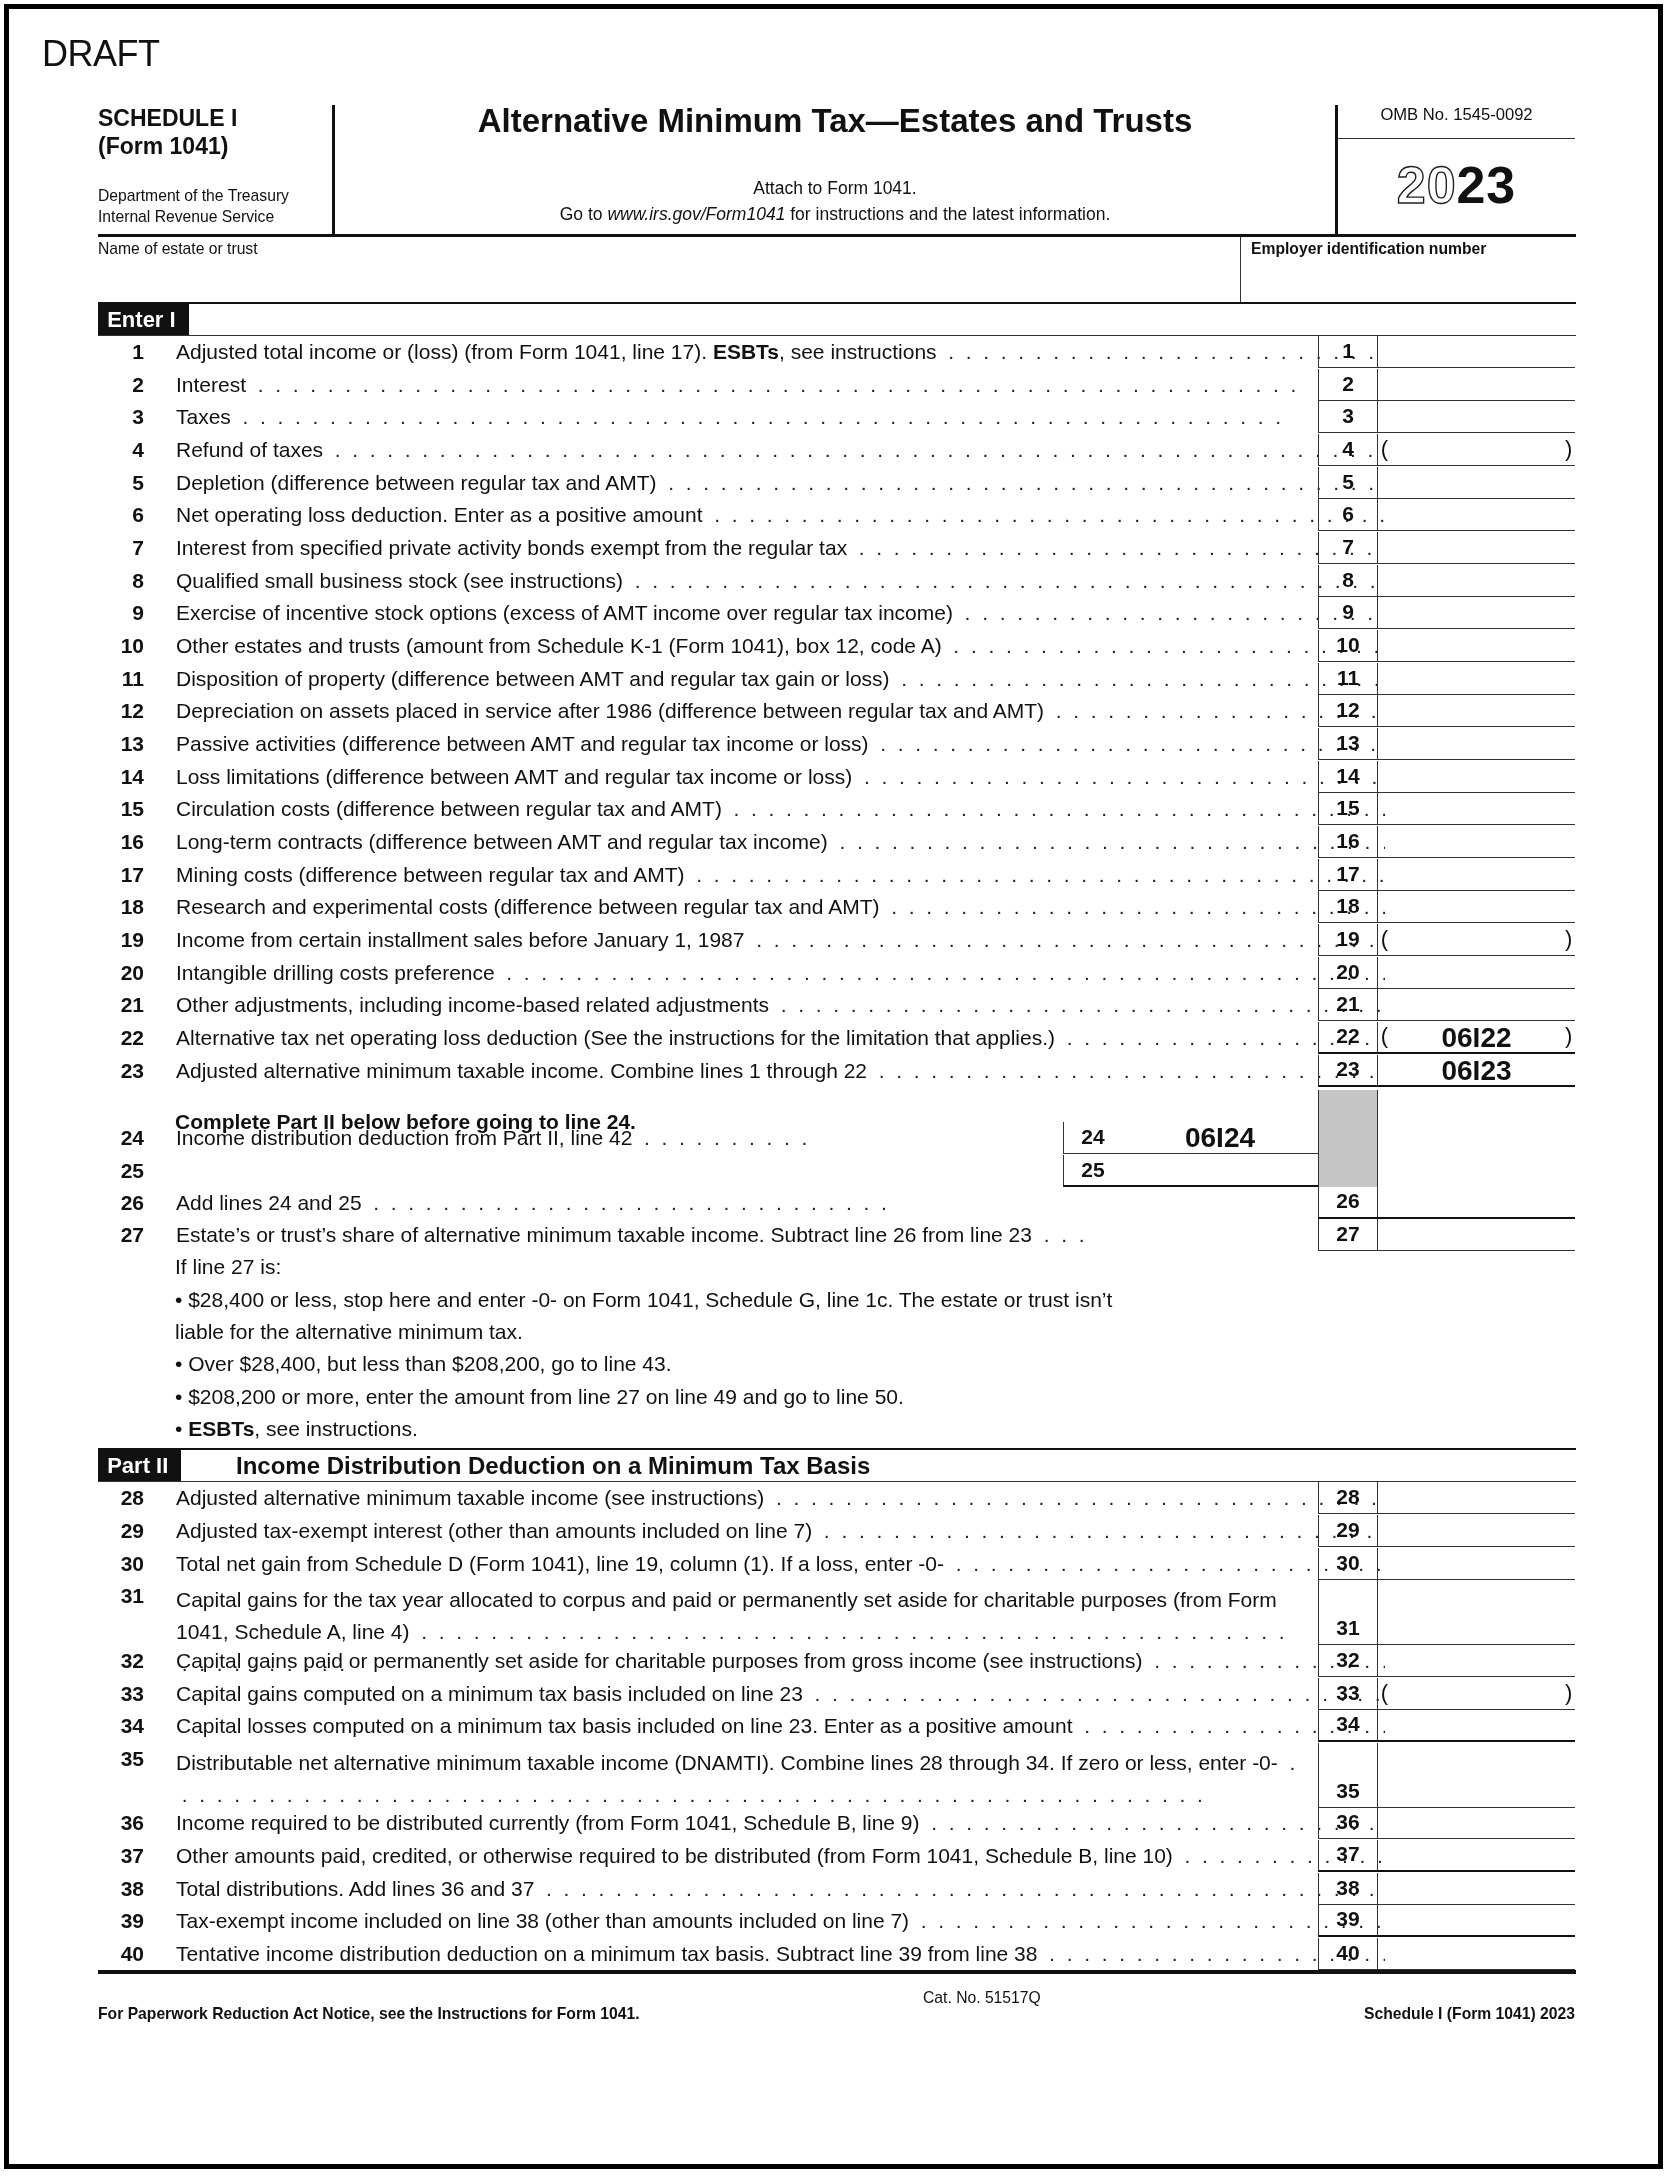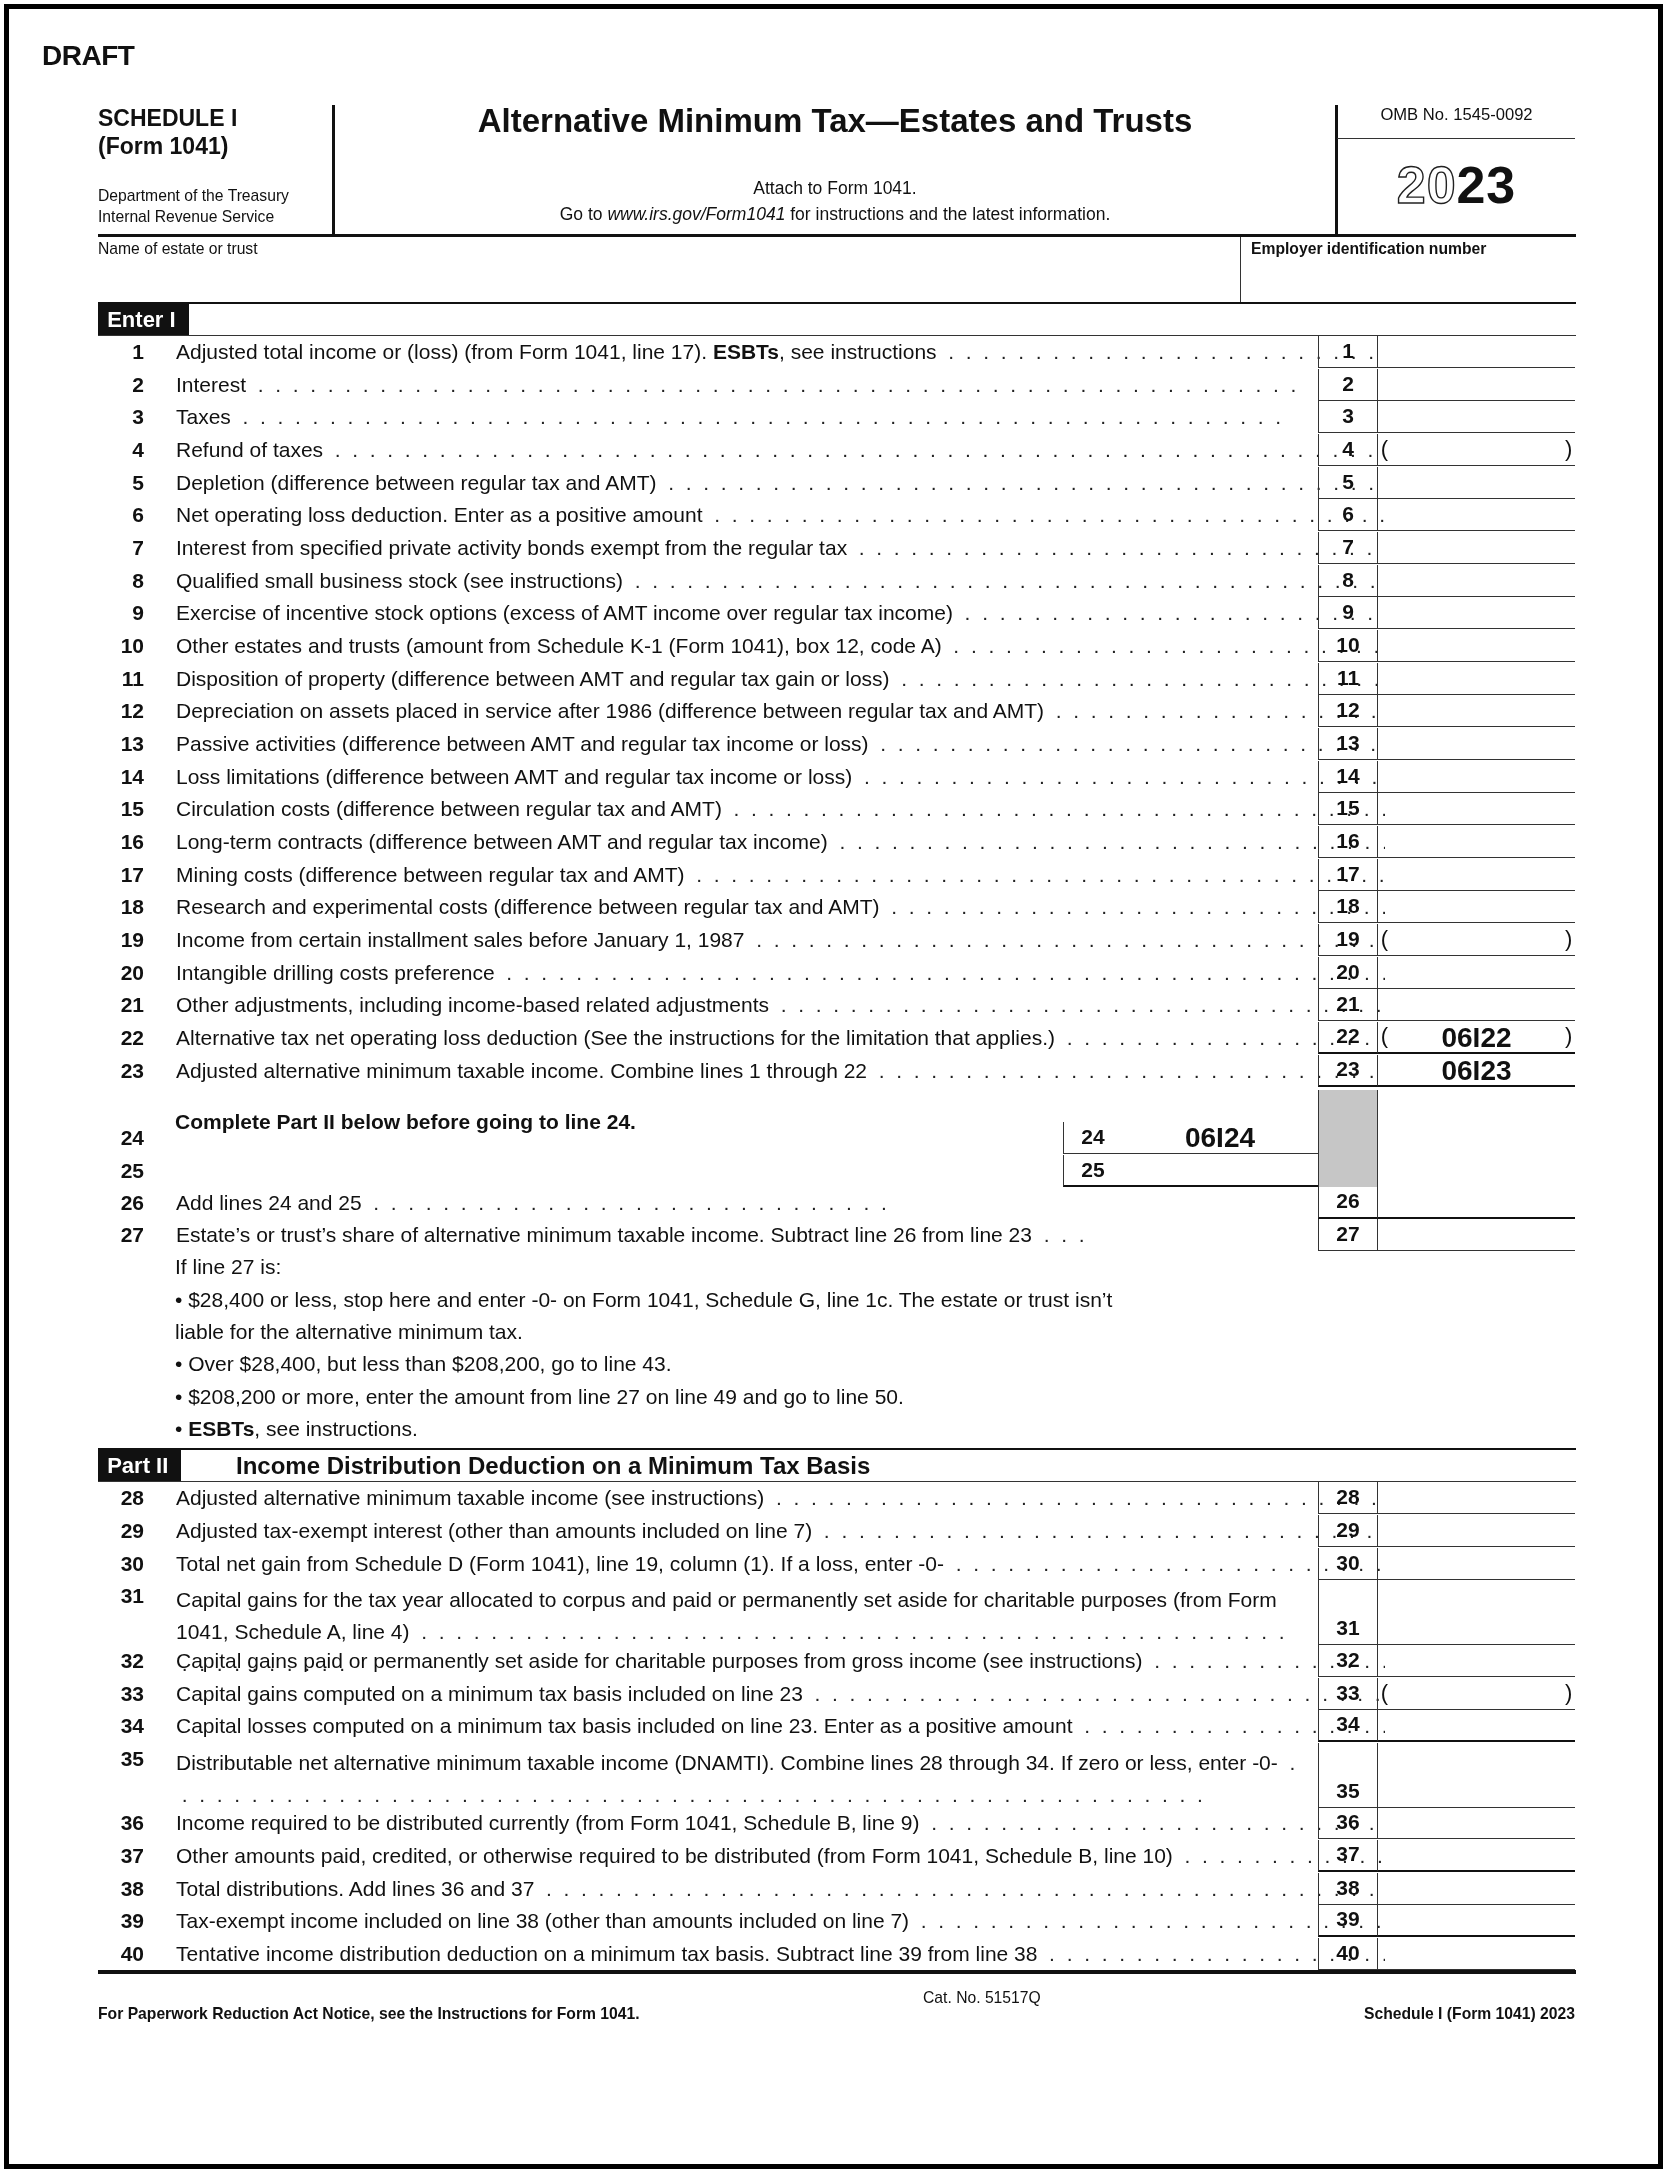--- a/index.html
+++ b/index.html
@@ -1,21 +1,21 @@
 <!DOCTYPE html>
 <html style="font-size:14.8px"><head>
 <meta charset="utf-8">
 <style>
   html, body { margin:0; padding:0; background:#fff; }
   body { width:1673px; height:2182px; position:relative; overflow:hidden;
          font-family:"Liberation Sans", sans-serif; color:#111; }
   .frame { position:absolute; left:3.7px; top:3.7px; width:1659px; height:2165px;
            border:5.5px solid #000; box-sizing:border-box; }
   .abs { position:absolute; }
-  .draft { left:42px; top:40px; font-size:28px; font-weight:bold; letter-spacing:-0.5px; }
+  .draft { left:42px; top:33px; font-size:36px; font-weight:normal; letter-spacing:-0.5px; }
   .sched { left:98px; top:104px; font-size:23px; font-weight:bold; line-height:28px; }
   .dept { left:98px; top:185px; font-size:15.7px; line-height:21px; }
   .vline { background:#111; width:2.8px; }
   .hline { background:#111; height:2.8px; }
   .thin { background:#333; height:0.9px; }
   .title { left:341px; top:102px; width:988px; text-align:center; font-size:33px; font-weight:bold; }
   .attach { left:341px; top:175px; width:988px; text-align:center; font-size:17.5px; line-height:26px; }
   .omb { left:1338px; top:105px; width:237px; text-align:center; font-size:16.6px; }
   .year { left:1338px; top:155px; width:237px; text-align:center; font-size:52px; font-weight:bold; letter-spacing:0.9px; }
   .year .outline { color:#fff; -webkit-text-stroke:1.4px #222; }
@@ -320,20 +320,21 @@
       <div class="amt">
         <div class="code">06I23</div>
       </div>
     </div>
   </div>
 
 <div class="note bold" style="top:1090px;">Complete Part II below before going to line 24.</div>
 
 <div class="row" style="top:1122px;">
   <div class="num">24</div>
+  <div class="desc"><span>Income distribution deduction from Part II, line 42</span><span class="dots"> &nbsp;. &nbsp;. &nbsp;. &nbsp;. &nbsp;. &nbsp;. &nbsp;. &nbsp;. &nbsp;. &nbsp;.</span></div>
   <div class="abs" style="left:965px;top:0;width:59px;height:32px;border-left:0.9px solid #333;border-bottom:0.9px solid #333;box-sizing:border-box;text-align:center;font-weight:bold;">
       <span style="position:absolute;bottom:3.7px;left:0;right:0;">24</span>
     </div>
   <div class="abs" style="left:1024px;top:0;width:196px;height:32px;border-bottom:0.9px solid #333;box-sizing:border-box;">
       <div class="code">06I24</div>
     </div>
 </div>
 <div class="row" style="top:1155px;">
   <div class="num">25</div>
   <div class="abs" style="left:965px;top:0;width:59px;height:32px;border-left:0.9px solid #333;border-bottom:2.8px solid #111;box-sizing:border-box;text-align:center;font-weight:bold;">

